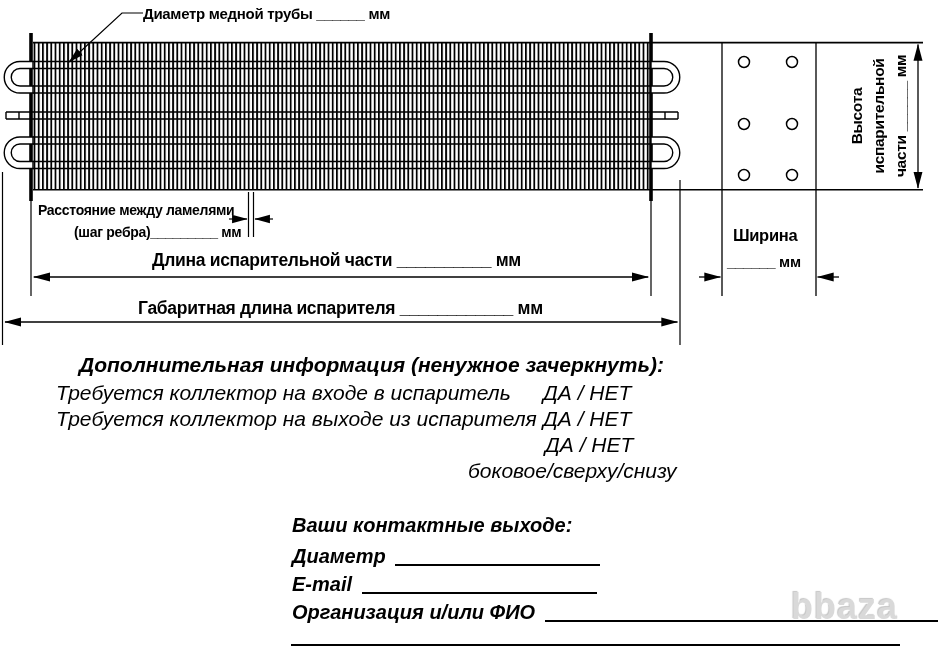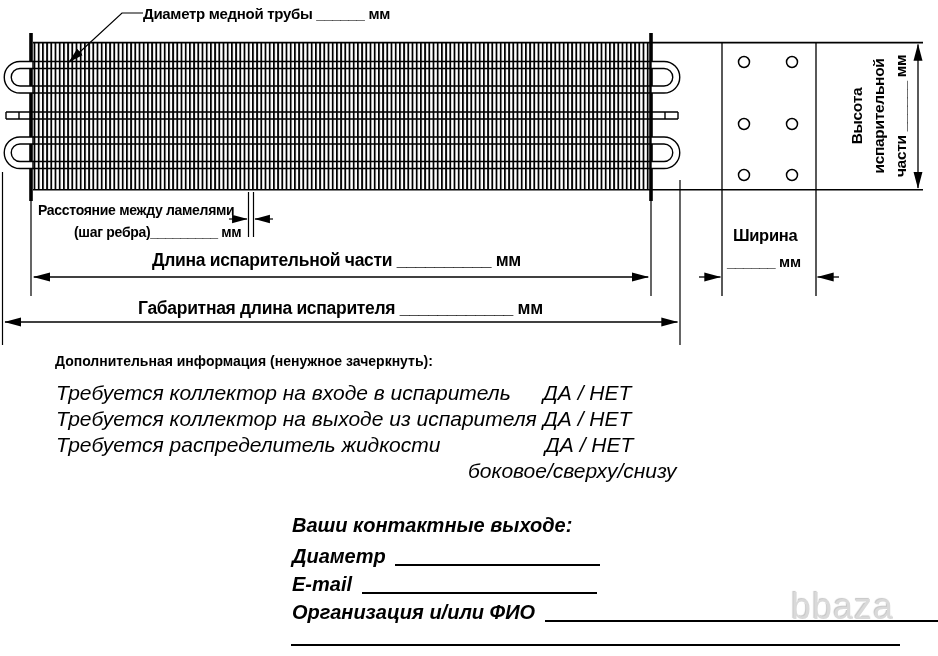--- a/index.html
+++ b/index.html
@@ -2,28 +2,28 @@
 <html><head>
 <meta charset="utf-8">
 <style>
   html,body{margin:0;padding:0;background:#fff;}
   .canvas{
     position:relative;width:938px;height:656px;background:#ffffff;
     font-family:"Liberation Sans",sans-serif;color:#000;overflow:hidden;
   }
   .abs{position:absolute;}
   svg text{fill:#000;font-family:"Liberation Sans",sans-serif;font-weight:bold;letter-spacing:-0.3px;}
-  .info-heading{font-size:14px;font-weight:bold;white-space:nowrap;}
+  .info-heading{font-size:21px;font-weight:bold;font-style:italic;white-space:nowrap;margin-left:24px;}
   .info-label{font-size:21px;font-style:italic;white-space:nowrap;}
   .info-option{font-size:21px;font-style:italic;white-space:nowrap;}
   .contact-text{font-size:20px;font-weight:bold;font-style:italic;white-space:nowrap;}
   .blank{display:inline-block;border-bottom:2px solid #000;height:14px;vertical-align:-3px;}
   .hline{position:absolute;border-top:2px solid #000;}
   .watermark{
-    position:absolute;font-size:36px;font-weight:normal;letter-spacing:1px;
+    position:absolute;font-size:36px;font-weight:bold;letter-spacing:1px;
     color:#d9d9d9;text-shadow:1px 1px 0 #ffffff,-1px -1px 1px #c6c6c6;
     z-index:1;
     text-align:right;
   }
   .layer2{z-index:2;}
 </style>
 </head>
 <body>
 
 <div class="canvas">
@@ -93,21 +93,20 @@
   <div class="watermark" style="left:791px;top:586px">bbaza</div>
 
   <div class="abs layer2 info-heading" style="left:55px;top:353px">Дополнительная информация (ненужное зачеркнуть):</div>
 
   <div class="abs layer2 info-label" style="left:56px;top:381px">Требуется коллектор на входе в испаритель</div>
   <div class="abs layer2 info-option" style="left:543px;top:381px">ДА / НЕТ</div>
 
   <div class="abs layer2 info-label" style="left:56px;top:407px">Требуется коллектор на выходе из испарителя</div>
   <div class="abs layer2 info-option" style="left:543px;top:407px">ДА / НЕТ</div>
 
-  <div class="abs layer2 info-label" style="left:56px;top:433px">Требуется распределитель жидкости</div>
   <div class="abs layer2 info-option" style="left:545px;top:433px">ДА / НЕТ</div>
 
   <div class="abs layer2 info-option" style="left:468px;top:459px">боковое/сверху/снизу</div>
 
   <div class="abs layer2 contact-text" style="left:292px;top:514px">Ваши контактные выходе:</div>
 
   <div class="abs layer2 contact-text" style="left:292px;top:545px">
     <span>Диаметр</span>
     <span class="blank" style="width:205px;margin-left:4px"></span>
   </div>

